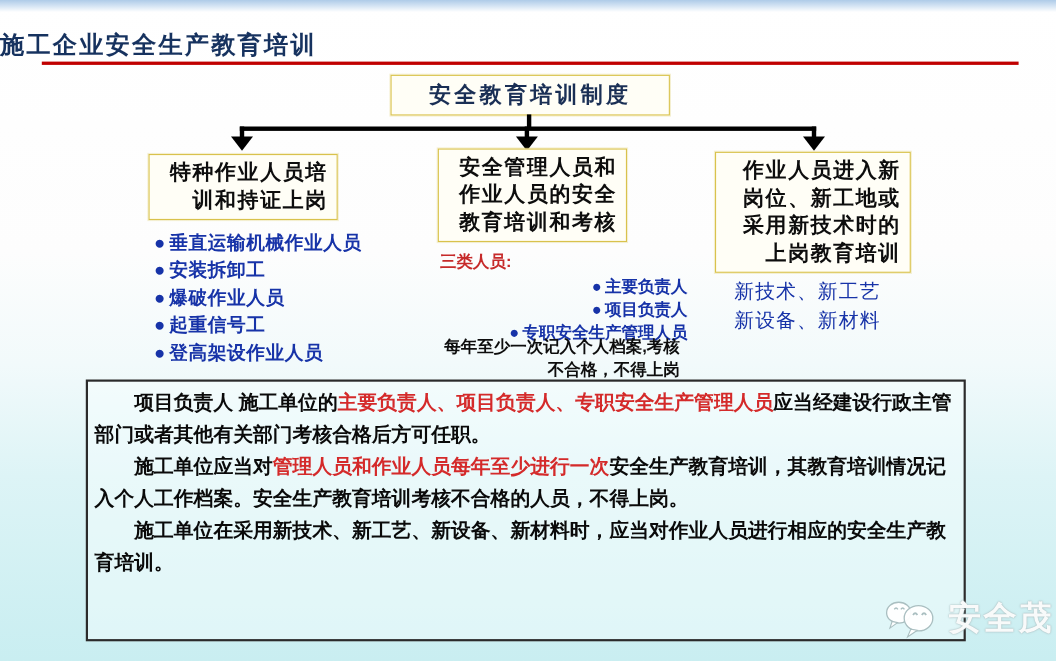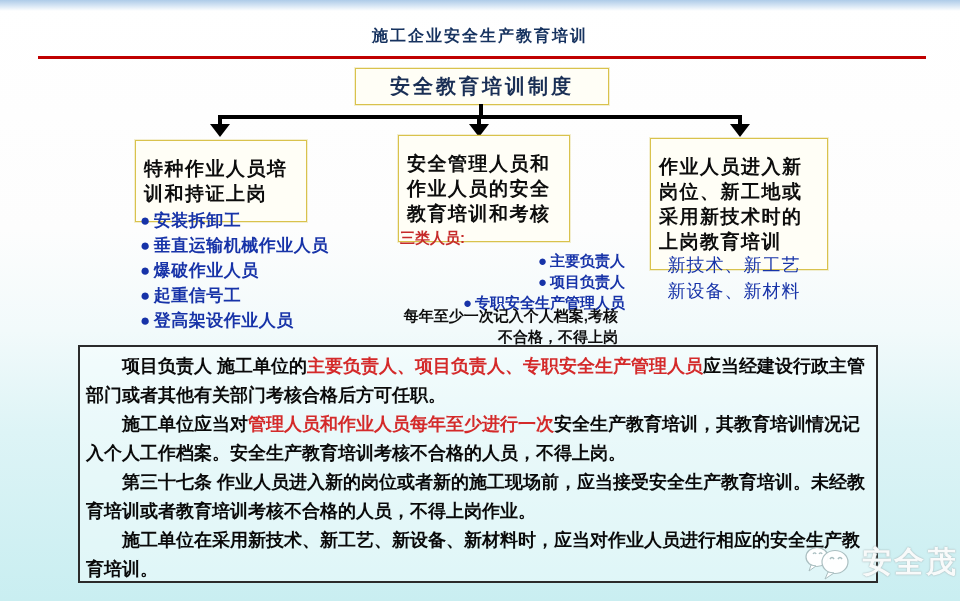--- a/index.html
+++ b/index.html
@@ -3,29 +3,29 @@
 <meta charset="utf-8">
 <style>
   html,body{margin:0;padding:0;}
   body{font-family:"Liberation Sans","DejaVu Sans",sans-serif;}
   .slide{
     position:relative;width:960px;height:601px;overflow:hidden;
     background:linear-gradient(180deg,#ffffff 0%,#fdfdfd 38%,#f2fafb 55%,#ddf4f6 72%,#c9eef1 100%);
   }
   .topband{position:absolute;left:0;top:0;width:960px;height:11px;
     background:linear-gradient(180deg,#aecbe8 0%,#d9e7f5 55%,#ffffff 100%);}
-  .title{position:absolute;left:0;top:26px;width:960px;text-align:center;
-    font-size:16px;font-weight:bold;color:#16325f;letter-spacing:2px;}
+  .title{position:absolute;left:0;top:26px;width:960px;text-align:left;
+    font-size:22px;font-weight:bold;color:#16325f;letter-spacing:2px;}
   .redline{position:absolute;left:38px;top:56px;width:888px;height:3px;background:#c00000;}
 
   .ybox{position:absolute;background:#fffef6;border:1px solid #d9c24c;
     box-shadow:0 0 0 1px rgba(217,194,76,.25);color:#101a2e;font-weight:bold;}
   .rootbox{left:355px;top:68px;width:236px;padding:4px 8px;text-align:center;
     font-size:20px;letter-spacing:3px;color:#1a2f55;}
-  .branchbox{font-size:19px;line-height:25px;letter-spacing:1.5px;color:#0d0d0d;padding:15px 8px;}
+  .branchbox{font-size:19px;line-height:25px;letter-spacing:1.5px;color:#0d0d0d;padding:4px 8px;text-align:right;}
   .box-left{left:135px;top:140px;width:154px;}
   .box-mid{left:398px;top:135px;width:154px;}
   .box-right{left:650px;top:138px;width:160px;}
 
   .conn{position:absolute;background:#000;}
   .arrowhead{position:absolute;width:0;height:0;
     border-left:10px solid transparent;border-right:10px solid transparent;border-top:13px solid #000;}
 
   .bullet-list{position:absolute;font-weight:bold;}
   .list-left{left:140px;top:208px;width:190px;font-size:17px;line-height:25px;color:#1733a8;letter-spacing:.5px;}
@@ -66,22 +66,22 @@
   <div class="conn" style="left:738px;top:115px;width:4px;height:10px;"></div>
   <div class="arrowhead" style="left:210px;top:124px;"></div>
   <div class="arrowhead" style="left:469px;top:124px;"></div>
   <div class="arrowhead" style="left:730px;top:124px;"></div>
 
   <div class="ybox branchbox box-left">特种作业人员培训和持证上岗</div>
   <div class="ybox branchbox box-mid">安全管理人员和作业人员的安全教育培训和考核</div>
   <div class="ybox branchbox box-right">作业人员进入新岗位、新工地或采用新技术时的上岗教育培训</div>
 
   <div class="bullet-list list-left">
+      <div class="bullet-item">垂直运输机械作业人员</div>
       <div class="bullet-item">安装拆卸工</div>
-      <div class="bullet-item">垂直运输机械作业人员</div>
       <div class="bullet-item">爆破作业人员</div>
       <div class="bullet-item">起重信号工</div>
       <div class="bullet-item">登高架设作业人员</div>
     </div>
 
   <div class="mid-label">三类人员:</div>
   <div class="bullet-list list-mid">
       <div class="bullet-item">主要负责人</div>
       <div class="bullet-item">项目负责人</div>
       <div class="bullet-item">专职安全生产管理人员</div>
@@ -89,21 +89,20 @@
   <div class="mid-note">每年至少一次记入个人档案,考核不合格，不得上岗</div>
 
   <div class="right-lines">
     <div>新技术、新工艺</div>
     <div>新设备、新材料</div>
   </div>
 
   <div class="legalbox">
       <p><span class="normal">项目负责人 施工单位的</span><span class="highlight">主要负责人、项目负责人、专职安全生产管理人员</span><span class="normal">应当经建设行政主管部门或者其他有关部门考核合格后方可任职。</span></p>
       <p><span class="normal">施工单位应当对</span><span class="highlight">管理人员和作业人员每年至少进行一次</span><span class="normal">安全生产教育培训，其教育培训情况记入个人工作档案。安全生产教育培训考核不合格的人员，不得上岗。</span></p>
-      <p><span class="normal">第三十七条 作业人员进入新的岗位或者新的施工现场前，应当接受安全生产教育培训。未经教育培训或者教育培训考核不合格的人员，不得上岗作业。</span></p>
       <p><span class="normal">施工单位在采用新技术、新工艺、新设备、新材料时，应当对作业人员进行相应的安全生产教育培训。</span></p>
     </div>
 
   <div class="watermark">
     <svg width="54" height="44" viewBox="0 0 54 44">
       <ellipse cx="13" cy="17" rx="11" ry="9.5" fill="rgba(255,255,255,.95)" stroke="#aabfc1" stroke-width="1.2"></ellipse>
       <path d="M7 25 L5 31 L12 26 Z" fill="rgba(255,255,255,.95)" stroke="#aabfc1" stroke-width="1"></path>
       <ellipse cx="31" cy="22" rx="13" ry="11.5" fill="rgba(255,255,255,.95)" stroke="#aabfc1" stroke-width="1.2"></ellipse>
       <path d="M24 32 L21 39 L30 33 Z" fill="rgba(255,255,255,.95)" stroke="#aabfc1" stroke-width="1"></path>
       <path d="M26 19 q2 -3 4 0" fill="none" stroke="#aabfc1" stroke-width="1.6"></path>

